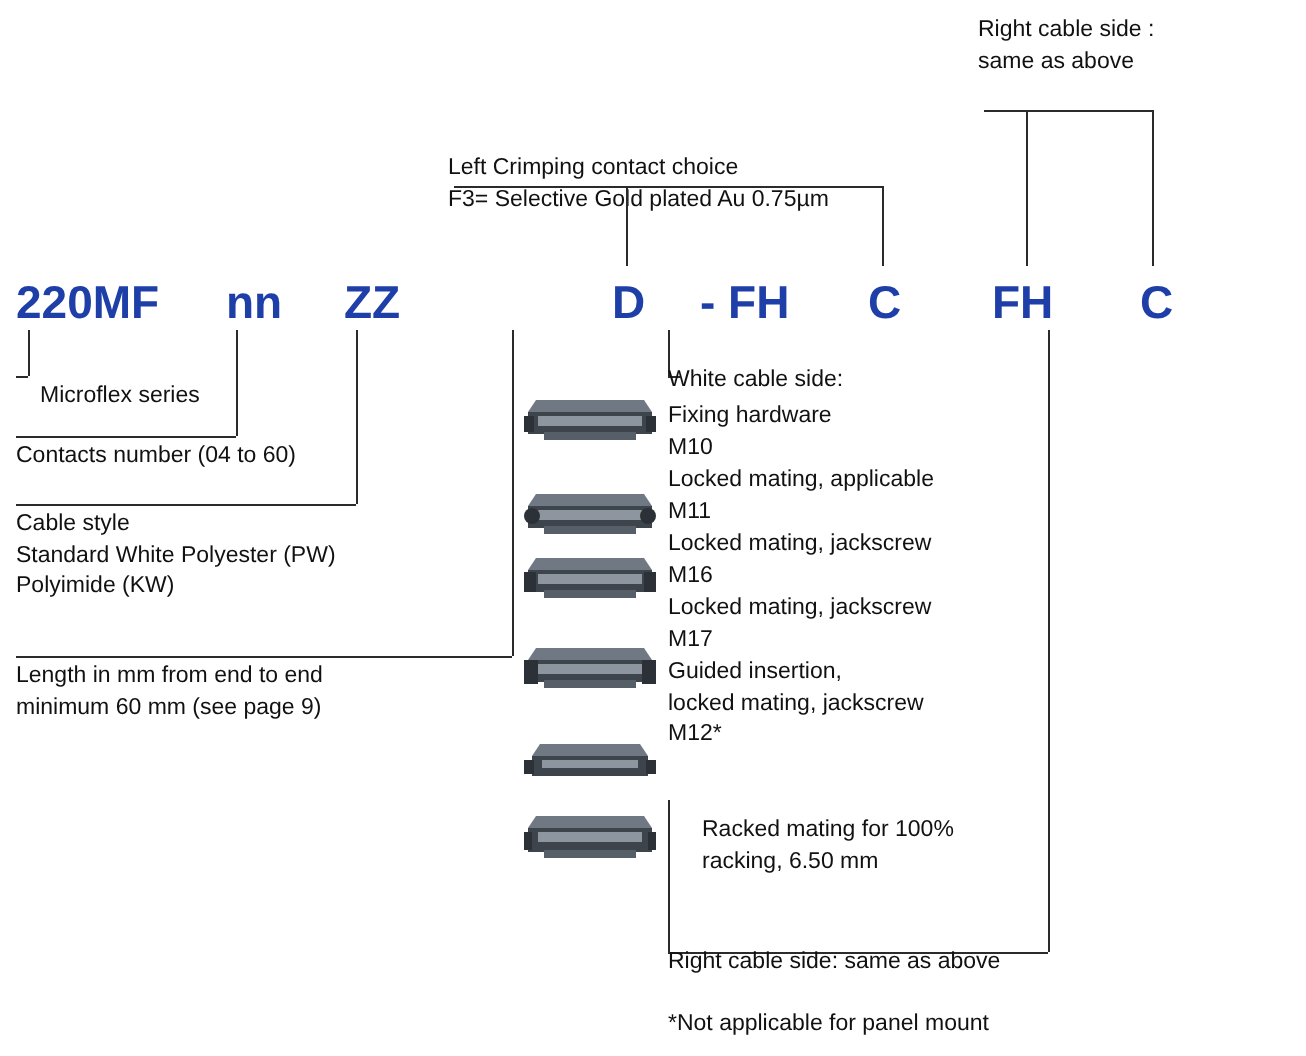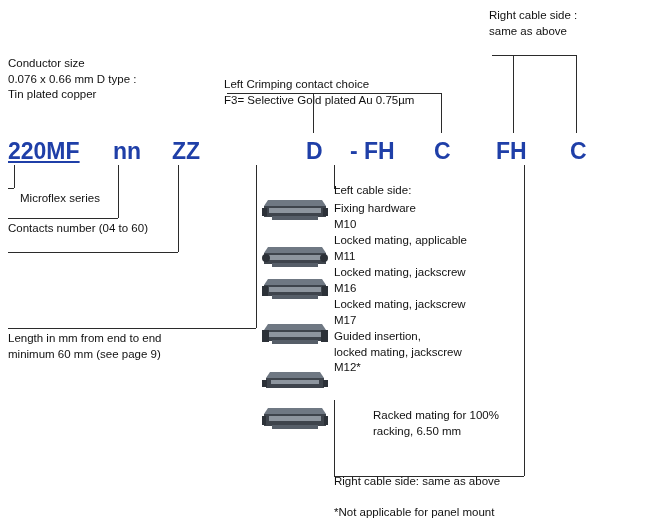--- a/index.html
+++ b/index.html
@@ -55,39 +55,36 @@
     width: 66px;
     height: 26px;
   }
   .conn svg { display: block; }
 </style>
 </head>
 <body>
 
 <div class="canvas">
 
-  <div class="note" style="left:8px; top:56px; width:220px;">Conductor size
-0.076 x 0.66 mm D type :
-Tin plated copper</div>
 
   <div class="note" style="left:224px; top:45px; width:260px;margin-top:32px;">Left Crimping contact choice
 F3= Selective Gold plated Au 0.75µm</div>
 
   <div class="note" style="left:489px; top:8px; width:170px;">Right cable side  :
 same as above</div>
 
   <div class="ln lnh" style="left:227px; top:93px; width:215px;"></div>
   <div class="ln lnv" style="left:313px; top:93px; height:40px;"></div>
   <div class="ln lnv" style="left:441px; top:93px; height:40px;"></div>
 
   <div class="ln lnh" style="left:492px; top:55px; width:84px;"></div>
   <div class="ln lnv" style="left:513px; top:55px; height:78px;"></div>
   <div class="ln lnv" style="left:576px; top:55px; height:78px;"></div>
 
-  <div class="code-seg" style="left:8px;   top:140px;text-decoration:underline;">220MF</div>
+  <div class="code-seg" style="left:8px;   top:140px;">220MF</div>
   <div class="code-seg" style="left:113px; top:140px;">nn</div>
   <div class="code-seg" style="left:172px; top:140px;">ZZ</div>
   <div class="code-seg" style="left:306px; top:140px;">D</div>
   <div class="code-seg" style="left:350px; top:140px;text-align:right;">- FH</div>
   <div class="code-seg" style="left:434px; top:140px;">C</div>
   <div class="code-seg" style="left:496px; top:140px;">FH</div>
   <div class="code-seg" style="left:570px; top:140px;">C</div>
 
   <div class="ln lnv" style="left:14px; top:165px; height:23px;"></div>
   <div class="ln lnh" style="left:8px; top:188px; width:6px;"></div>
@@ -105,38 +102,41 @@
   <div class="ln lnh" style="left:334px; top:188px; width:6px;"></div>
 
   <div class="ln lnv" style="left:334px; top:400px; height:76px;"></div>
   <div class="ln lnh" style="left:334px; top:476px; width:190px;"></div>
   <div class="ln lnv" style="left:524px; top:165px; height:311px;"></div>
 
   <div class="note" style="left:20px; top:191px; width:200px;">Microflex series</div>
 
   <div class="note" style="left:8px; top:221px; width:230px;">Contacts number (04 to 60)</div>
 
+  <div class="note" style="left:8px; top:255px; width:240px;">Cable style
+Standard White Polyester (PW)
+Polyimide (KW)</div>
 
   <div class="note" style="left:8px; top:331px; width:250px;">Length in mm from end to end
 minimum 60 mm (see page 9)</div>
 
-  <div class="note" style="left:334px; top:183px; width:220px;">Left cable side:</div>
+  <div class="note" style="left:334px; top:183px; width:220px;">White cable side:</div>
 
   <div class="note" style="left:334px; top:201px; width:210px;">Fixing hardware
 M10</div>
   <div class="note" style="left:334px; top:233px; width:210px;">Locked mating, applicable
 M11</div>
   <div class="note" style="left:334px; top:265px; width:210px;">Locked mating, jackscrew
 M16</div>
   <div class="note" style="left:334px; top:297px; width:210px;">Locked mating, jackscrew
 M17</div>
   <div class="note" style="left:334px; top:329px; width:215px;">Guided insertion,
 locked mating, jackscrew
 M12*</div>
-  <div class="note" style="left:352px; top:408px; width:215px;padding-left:21px;">Racked mating for 100%
+  <div class="note" style="left:330px; top:408px; width:215px;padding-left:21px;">Racked mating for 100%
 racking, 6.50 mm</div>
 
   <div class="conn" style="left:262px; top:196px;">
     <svg width="66" height="26" viewBox="0 0 66 26">
       <polygon points="6,4 60,4 64,10 2,10" fill="#6f7883"></polygon>
       <rect x="2" y="10" width="62" height="11" fill="#3e444c"></rect>
       <rect x="7" y="12" width="52" height="5" fill="#8d959e"></rect>
       <rect x="0" y="12" width="5" height="8" fill="#2c3138"></rect>
       <rect x="61" y="12" width="5" height="8" fill="#2c3138"></rect>
       <rect x="10" y="20" width="46" height="4" fill="#565e68"></rect>

